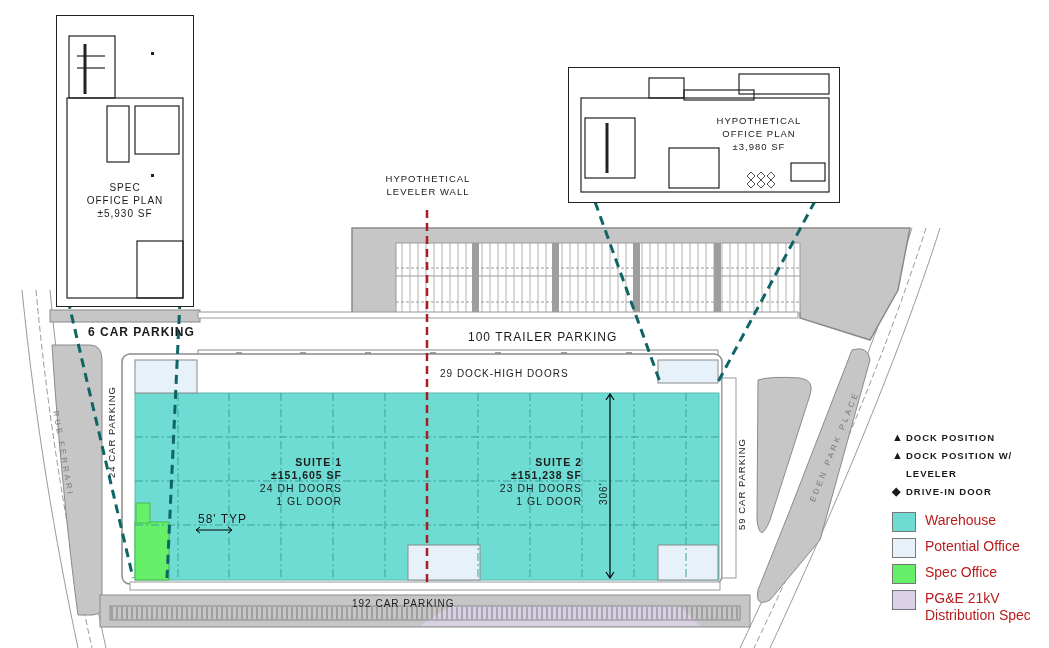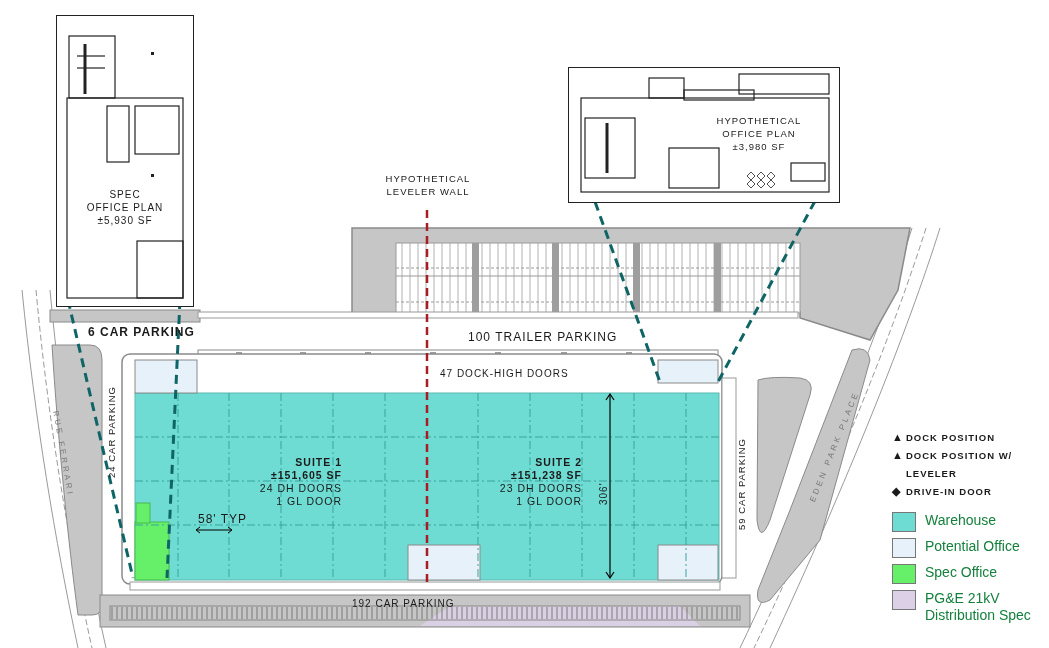--- a/index.html
+++ b/index.html
@@ -6,21 +6,21 @@
   body{width:1049px;height:648px;position:relative;overflow:hidden;font-family:"Liberation Sans",sans-serif;}
   svg{position:absolute;left:0;top:0;}
   .lbl{position:absolute;font-family:"Liberation Sans",sans-serif;font-weight:normal;color:#1a1a1a;letter-spacing:1px;font-size:10px;white-space:nowrap;}
   .lbl-c{text-align:center;}
   .suite{position:absolute;text-align:right;font-size:10.5px;letter-spacing:1px;color:#1a1a1a;line-height:13px;}
   .suite .b{font-weight:bold;}
   .inset{position:absolute;background:#fff;border:1.5px solid #222;}
   .legend{position:absolute;left:892px;top:428px;}
   .legend .sym{display:flex;align-items:center;font-size:9.5px;font-weight:bold;letter-spacing:1px;color:#1a1a1a;height:18px;}
   .legend .sym .g{width:14px;font-size:11px;}
-  .legend .sw{display:flex;align-items:flex-start;margin-top:6px;font-size:14px;color:#15803d;}
+  .legend .sw{display:flex;align-items:flex-start;margin-top:6px;font-size:14px;color:#b91c1c;}
   .legend .box{width:22px;height:18px;border:1px solid #777;margin-right:9px;flex:none;}
 </style>
 </head>
 <body>
 
 <svg width="1049" height="648" viewBox="0 0 1049 648">
 
   <g stroke="#9a9a9a" fill="none" stroke-width="1">
     <path d="M22,290 C35,420 55,540 78,648"></path>
     <path d="M36,290 C48,420 68,540 92,648" stroke-dasharray="6,3"></path>
@@ -481,21 +481,21 @@
       <rect x="78" y="90" width="44" height="48"></rect>
       <rect x="50" y="90" width="22" height="56"></rect>
       <rect x="80" y="225" width="46" height="57"></rect>
       <line x1="28" y1="28" x2="28" y2="78" stroke-width="3"></line>
       <line x1="20" y1="40" x2="48" y2="40"></line>
       <line x1="20" y1="52" x2="48" y2="52"></line>
     </g>
     <rect x="94" y="36" width="3" height="3" fill="#222"></rect>
     <rect x="94" y="158" width="3" height="3" fill="#222"></rect>
   </svg>
-  <div class="lbl lbl-c" style="left:0;top:172px;width:136px;line-height:13px;font-size:10px;">
+  <div class="lbl lbl-c" style="left:0;top:165px;width:136px;line-height:13px;font-size:10px;">
     <div>SPEC</div>
     <div>OFFICE PLAN</div>
     <div>±5,930 SF</div>
   </div>
 </div>
 
 <div class="inset" style="left:568px;top:67px;width:270px;height:134px;">
   <svg width="270" height="134">
     <g stroke="#222" fill="none" stroke-width="1.2">
       <rect x="12" y="30" width="248" height="94"></rect>
@@ -518,21 +518,21 @@
     <div>±3,980 SF</div>
   </div>
 </div>
 
 <div class="lbl lbl-c" style="left:360px;top:172px;width:136px;line-height:13px;font-size:9.5px;">
   <div>HYPOTHETICAL</div>
   <div>LEVELER WALL</div>
 </div>
 
 <div class="lbl" style="left:468px;top:330px;font-weight:normal;font-size:12px;">100 TRAILER PARKING</div>
-<div class="lbl" style="left:440px;top:368px;font-weight:normal;font-size:10px;">47 DOCK-HIGH DOORS</div>
+<div class="lbl" style="left:440px;top:368px;font-weight:normal;font-size:10px;">29 DOCK-HIGH DOORS</div>
 <div class="lbl" style="left:88px;top:325px;font-weight:bold;font-size:12px;">6 CAR PARKING</div>
 <div class="lbl" style="left:78px;top:410px;font-weight:normal;font-size:9.5px;transform:rotate(-90deg);transform-origin:left top;top:478px;left:106px;">24 CAR PARKING</div>
 <div class="lbl" style="left:736px;top:530px;font-weight:normal;font-size:9.5px;transform:rotate(-90deg);transform-origin:left top;">59 CAR PARKING</div>
 <div class="lbl" style="left:352px;top:598px;font-weight:normal;font-size:10px;">192 CAR PARKING</div>
 <div class="lbl" style="left:198px;top:512px;font-weight:normal;font-size:12px;">58' TYP</div>
 <div class="lbl" style="left:598px;top:505px;font-weight:normal;font-size:10px;transform:rotate(-90deg);transform-origin:left top;">306'</div>
 <div class="lbl" style="left:60px;top:410px;font-weight:normal;font-size:8px;color:#777;letter-spacing:3px;transform:rotate(80deg);transform-origin:left top;">RUE FERRARI</div>
 <div class="lbl" style="left:808px;top:500px;font-weight:normal;font-size:8px;color:#777;letter-spacing:3px;transform:rotate(-68deg);transform-origin:left top;">EDEN PARK PLACE</div>
 
 <div class="suite" style="left:232px;top:456px;width:110px;">

